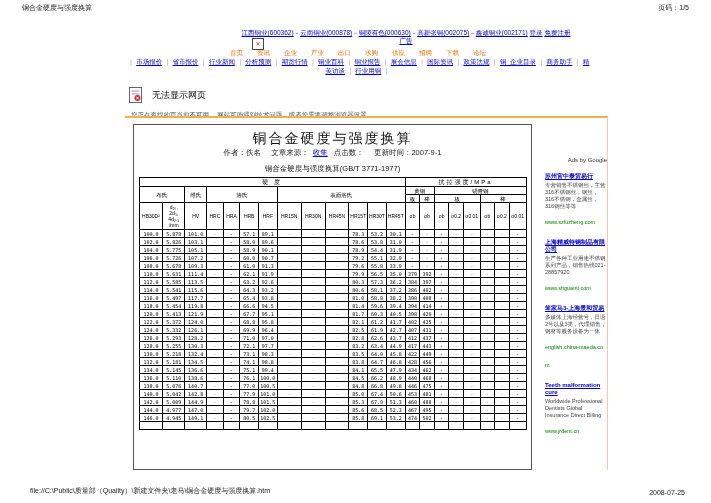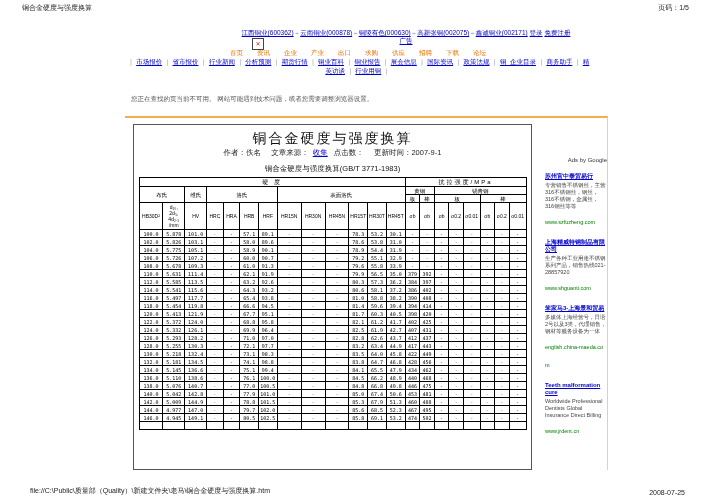--- a/index.html
+++ b/index.html
@@ -78,35 +78,46 @@
   <div class="ph-right">页码：1/5</div>
 
   <div class="broken-img">✕</div>
 
   <div class="top-links"><a class="blue-link">江西铜业(600362)</a>－<a class="blue-link">云南铜业(000878)</a>－<a class="blue-link">铜陵有色(000630)</a>－<a class="blue-link">高新张铜(002075)</a>－<a class="blue-link">鑫诚铜业(002171)</a> <a class="blue-link">登录</a> <a class="blue-link">免费注册</a> <a class="blue-link">广告</a></div>
 
   <div class="nav1"><a class="nav1-link">首页</a><a class="nav1-link">资讯</a><a class="nav1-link">企业</a><a class="nav1-link">产业</a><a class="nav1-link">出口</a><a class="nav1-link">求购</a><a class="nav1-link">供应</a><a class="nav1-link">招聘</a><a class="nav1-link">下载</a><a class="nav1-link">论坛</a></div>
   <div class="nav2"><span class="nav-sep">｜</span><a class="blue-link">市场报价</a><span class="nav-sep">｜</span><a class="blue-link">省市报价</a><span class="nav-sep">｜</span><a class="blue-link">行业新闻</a><span class="nav-sep">｜</span><a class="blue-link">分析预测</a><span class="nav-sep">｜</span><a class="blue-link">期货行情</a><span class="nav-sep">｜</span><a class="blue-link">铜业百科</a><span class="nav-sep">｜</span><a class="blue-link">铜业报告</a><span class="nav-sep">｜</span><a class="blue-link">展会信息</a><span class="nav-sep">｜</span><a class="blue-link">国际资讯</a><span class="nav-sep">｜</span><a class="blue-link">政策法规</a><span class="nav-sep">｜</span><a class="blue-link">铜_企业目录</a><span class="nav-sep">｜</span><a class="blue-link">商务助手</a><span class="nav-sep">｜</span><a class="blue-link">精英访谈</a><span class="nav-sep">｜</span><a class="blue-link">行业用铜</a><span class="nav-sep">｜</span></div>
 
   <div class="error-box">
+    <div class="error-head">
+      <svg class="error-icon" viewBox="0 0 13 16">
+        <rect x="0.5" y="0.5" width="12" height="15" fill="#ffffff" stroke="#666666" stroke-width="1"></rect>
+        <line x1="2.5" y1="4" x2="10.5" y2="4" stroke="#9999bb" stroke-width="1"></line>
+        <line x1="2.5" y1="7" x2="10.5" y2="7" stroke="#9999bb" stroke-width="1"></line>
+        <circle cx="8.5" cy="11" r="3" fill="#cc2222"></circle>
+        <line x1="7" y1="9.5" x2="10" y2="12.5" stroke="#ffffff" stroke-width="1"></line>
+        <line x1="10" y1="9.5" x2="7" y2="12.5" stroke="#ffffff" stroke-width="1"></line>
+      </svg>
+      <span class="error-title">无法显示网页</span>
+    </div>
     <div class="error-body">您正在查找的页当前不可用。 网站可能遇到技术问题，或者您需要调整浏览器设置。</div>
   </div>
 
   <div class="divider-h"></div>
   <div class="divider-v"></div>
 
   <div class="article-box">
     <div class="article-title">铜合金硬度与强度换算</div>
     <div class="article-byline">
       <span>作者：佚名</span>
       <span>文章来源：</span><a class="blue-link">收集</a>
       <span>点击数：</span>
       <span>更新时间：2007-9-1</span>
     </div>
-    <div class="table-caption">铜合金硬度与强度换算(GB/T 3771-1983)</div>
+    <div class="table-caption">铜合金硬度与强度换算(GB/T 3771-1977)</div>
 
     <table>
       <colgroup>
         <col style="width:23px">
           <col style="width:21px">
           <col style="width:21px">
         <col style="width:16px">
           <col style="width:16px">
           <col style="width:18px">
           <col style="width:18px">

